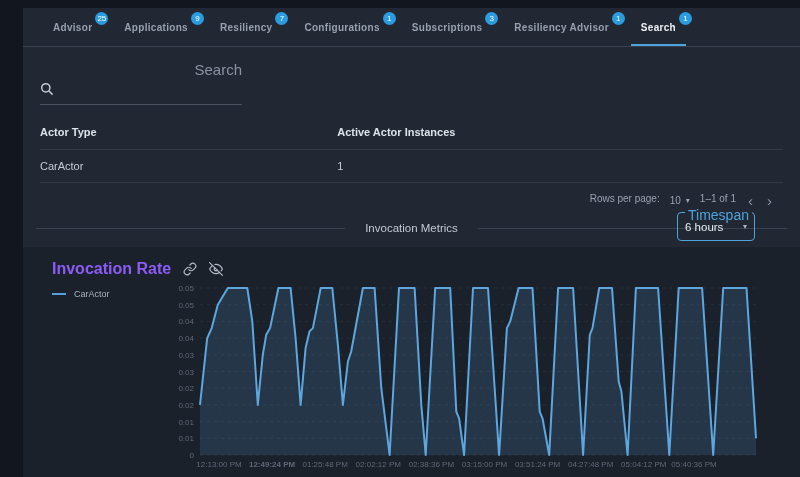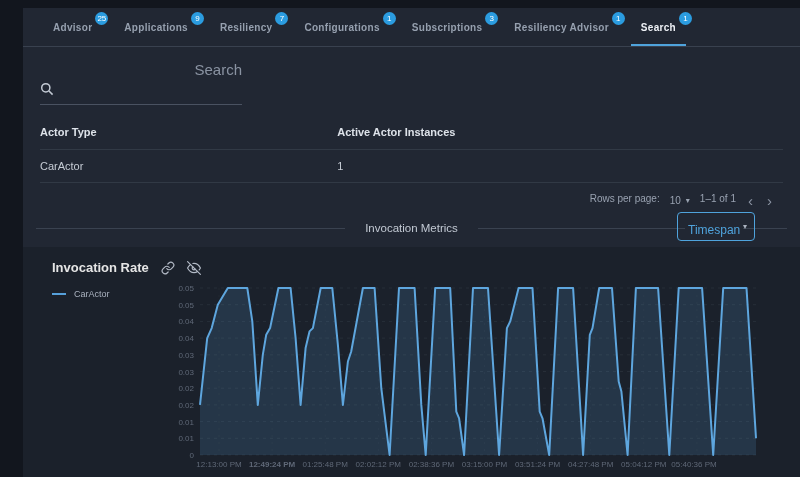--- a/index.html
+++ b/index.html
@@ -44,28 +44,28 @@
 
   
   .section-divider{display:flex;align-items:center;gap:20px;margin:14px 13px 0;}
   .section-divider .line{flex:1;height:1px;background:#3a4250;}
   .section-divider .txt{font-size:11.5px;color:#c2c9d3;}
 
   
   .timespan{position:absolute;right:45px;top:204px;width:62px;height:27px;border:1px solid #4fa3dc;
     border-radius:4px;display:flex;align-items:center;justify-content:space-between;
     padding:0 7px;cursor:pointer;background:transparent;}
-  .timespan .ts-label{position:absolute;top:-6px;left:7px;font-size:12px;color:#4fa3dc;background:#212733;padding:0 3px;margin-top:16px;}
+  .timespan .ts-label{position:absolute;top:-6px;left:7px;font-size:14px;color:#4fa3dc;background:#212733;padding:0 3px;}
   .timespan .ts-value{font-size:11.5px;color:#e7ebf1;}
   .timespan .caret{color:#aab2bf;}
 
   
   .chart-card{position:absolute;left:0;right:0;top:239px;bottom:0;background:#1b212b;}
   .chart-title-row{position:absolute;left:29px;top:13px;display:flex;align-items:center;gap:12px;}
-  .chart-title{font-size:13px;font-weight:bold;color:#e5e5e5;}
+  .chart-title{font-size:16px;font-weight:bold;color:#8b5cf6;}
   .icon-btn{display:flex;align-items:center;cursor:pointer;background:none;border:none;padding:0;}
   .legend-row{position:absolute;left:29px;top:42px;display:flex;align-items:center;gap:8px;}
   .legend-dash{width:14px;height:2px;background:#56a0da;}
   .legend-label{font-size:9px;color:#aab2bf;}
 
   .plot-wrap{position:absolute;left:177px;top:41px;width:556px;height:167px;}
   .plot-wrap svg{position:absolute;left:0;top:0;overflow:visible;}
   .y-labels{position:absolute;left:-38px;top:0;width:32px;height:100%;}
   .y-label{position:absolute;right:0;font-size:8px;color:#5f6877;transform:translateY(-50%);}
   .x-labels{position:absolute;left:0;top:172px;width:100%;height:12px;}

